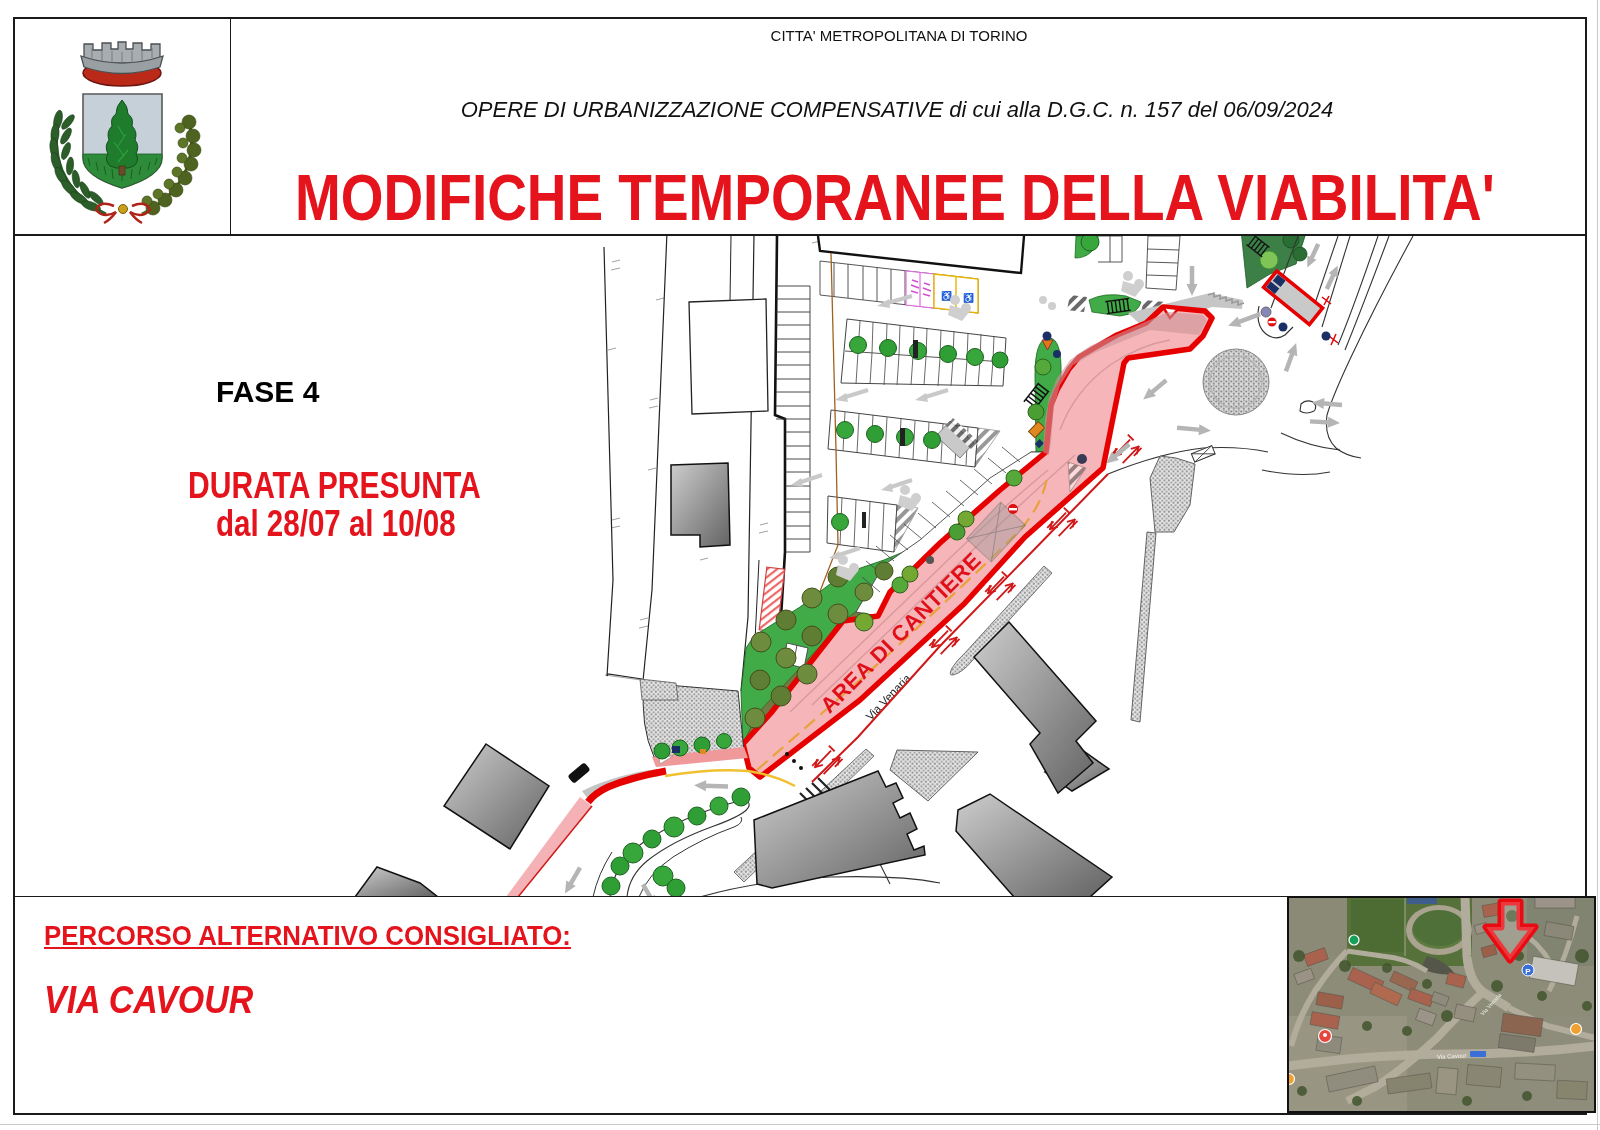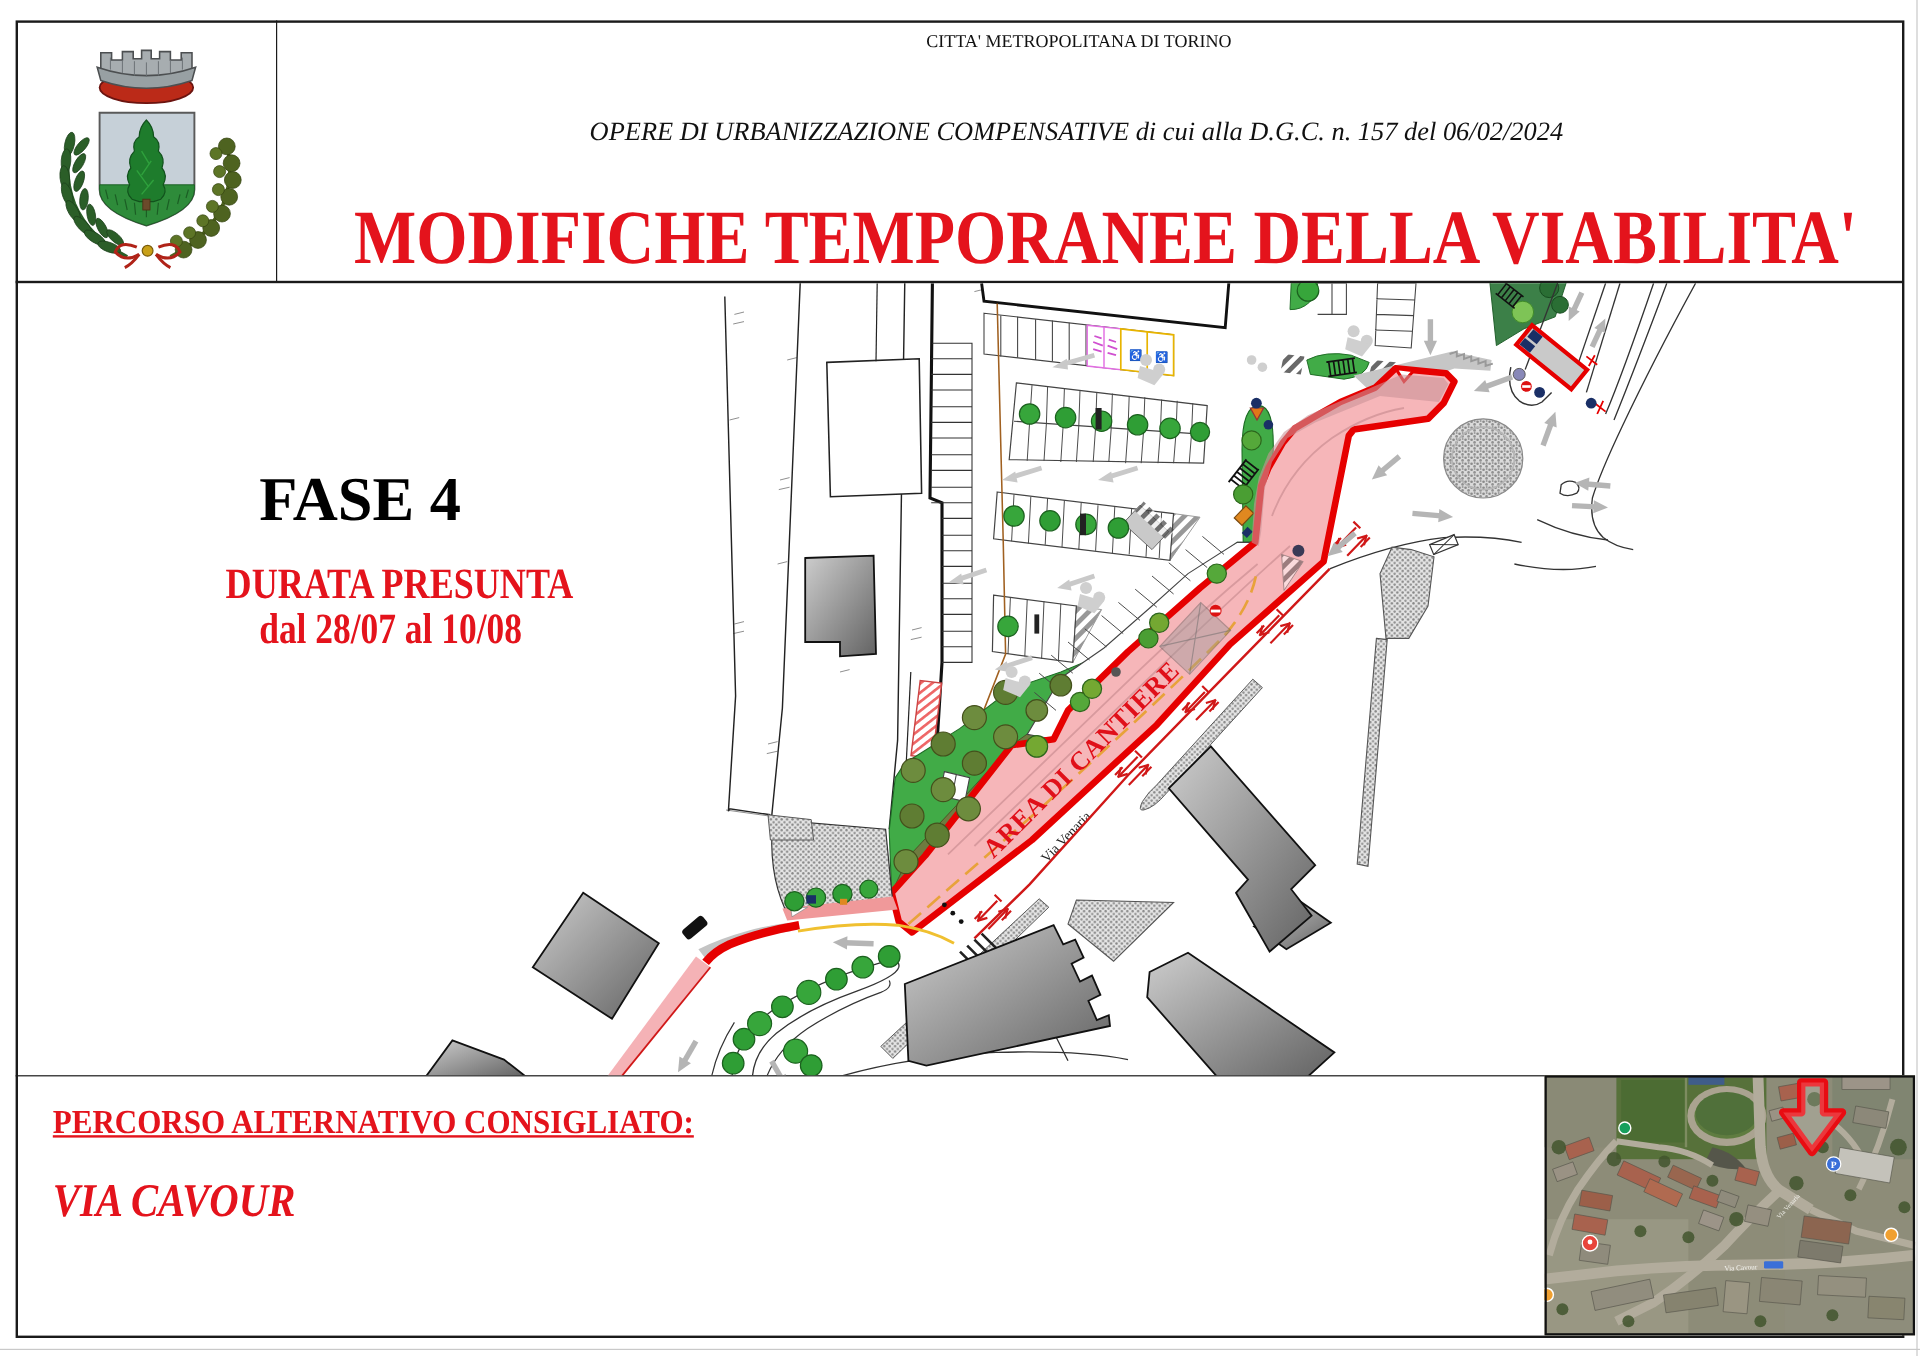--- a/index.html
+++ b/index.html
@@ -1,40 +1,40 @@
 <!DOCTYPE html>
 <html><head>
 <meta charset="utf-8">
 <style>
   html,body{margin:0;padding:0;background:#fff;}
   #page{position:relative;width:1600px;height:1130px;background:#fff;overflow:hidden;
-        font-family:Liberation Serif, serif;}
+        font-family:Liberation Sans, sans-serif;}
   .abs{position:absolute;}
 </style>
 </head>
 <body>
 <div id="page">
 
   <div class="abs" style="left:13px;top:17px;width:1570px;height:1094px;border:2px solid #1a1a1a;"></div>
 
   <div class="abs" style="left:13px;top:234px;width:1572px;height:2px;background:#1a1a1a;"></div>
 
   <div class="abs" style="left:230px;top:17px;width:1px;height:218px;background:#1a1a1a;"></div>
 
   <div class="abs" style="left:13px;top:896px;width:1572px;height:1px;background:#1a1a1a;"></div>
 
   <div class="abs" style="left:231px;top:27px;width:1336px;text-align:center;font-size:15px;color:#111;">CITTA' METROPOLITANA DI TORINO</div>
 
 
-  <div class="abs" style="left:229px;top:97px;width:1336px;text-align:center;font-size:22px;font-style:italic;color:#111;">OPERE DI URBANIZZAZIONE COMPENSATIVE di cui alla D.G.C. n. 157 del 06/02/2024</div>
+  <div class="abs" style="left:229px;top:97px;width:1336px;text-align:center;font-size:22px;font-style:italic;color:#111;">OPERE DI URBANIZZAZIONE COMPENSATIVE di cui alla D.G.C. n. 157 del 06/09/2024</div>
 
 
   <div class="abs" style="left:295px;top:161px;font-size:64px;font-weight:bold;color:#e4131c;white-space:nowrap;transform:scaleX(0.858);transform-origin:0 0;">MODIFICHE TEMPORANEE DELLA VIABILITA'</div>
 
-  <div class="abs" style="left:216px;top:387px;font-size:52px;font-weight:bold;color:#000;">FASE 4</div>
+  <div class="abs" style="left:216px;top:375px;font-size:30px;font-weight:bold;color:#000;">FASE 4</div>
 
   <div class="abs" style="left:188px;top:465px;font-size:36px;font-weight:bold;color:#e4131c;transform:scaleX(0.835);transform-origin:0 0;">DURATA PRESUNTA</div>
 
   <div class="abs" style="left:216px;top:503px;font-size:36px;font-weight:bold;color:#e4131c;transform:scaleX(0.82);transform-origin:0 0;">dal 28/07 al 10/08</div>
 
   <div class="abs" style="left:44px;top:920px;font-size:28px;font-weight:bold;color:#e4131c;text-decoration:underline;transform:scaleX(0.923);transform-origin:0 0;">PERCORSO ALTERNATIVO CONSIGLIATO:</div>
 
   <div class="abs" style="left:44px;top:978px;font-size:39px;font-weight:bold;font-style:italic;color:#e4131c;transform:scaleX(0.87);transform-origin:0 0;">VIA CAVOUR</div>
 
   <div class="abs" style="left:0;top:1124px;width:1600px;height:1px;background:#c9c9c9;"></div>

